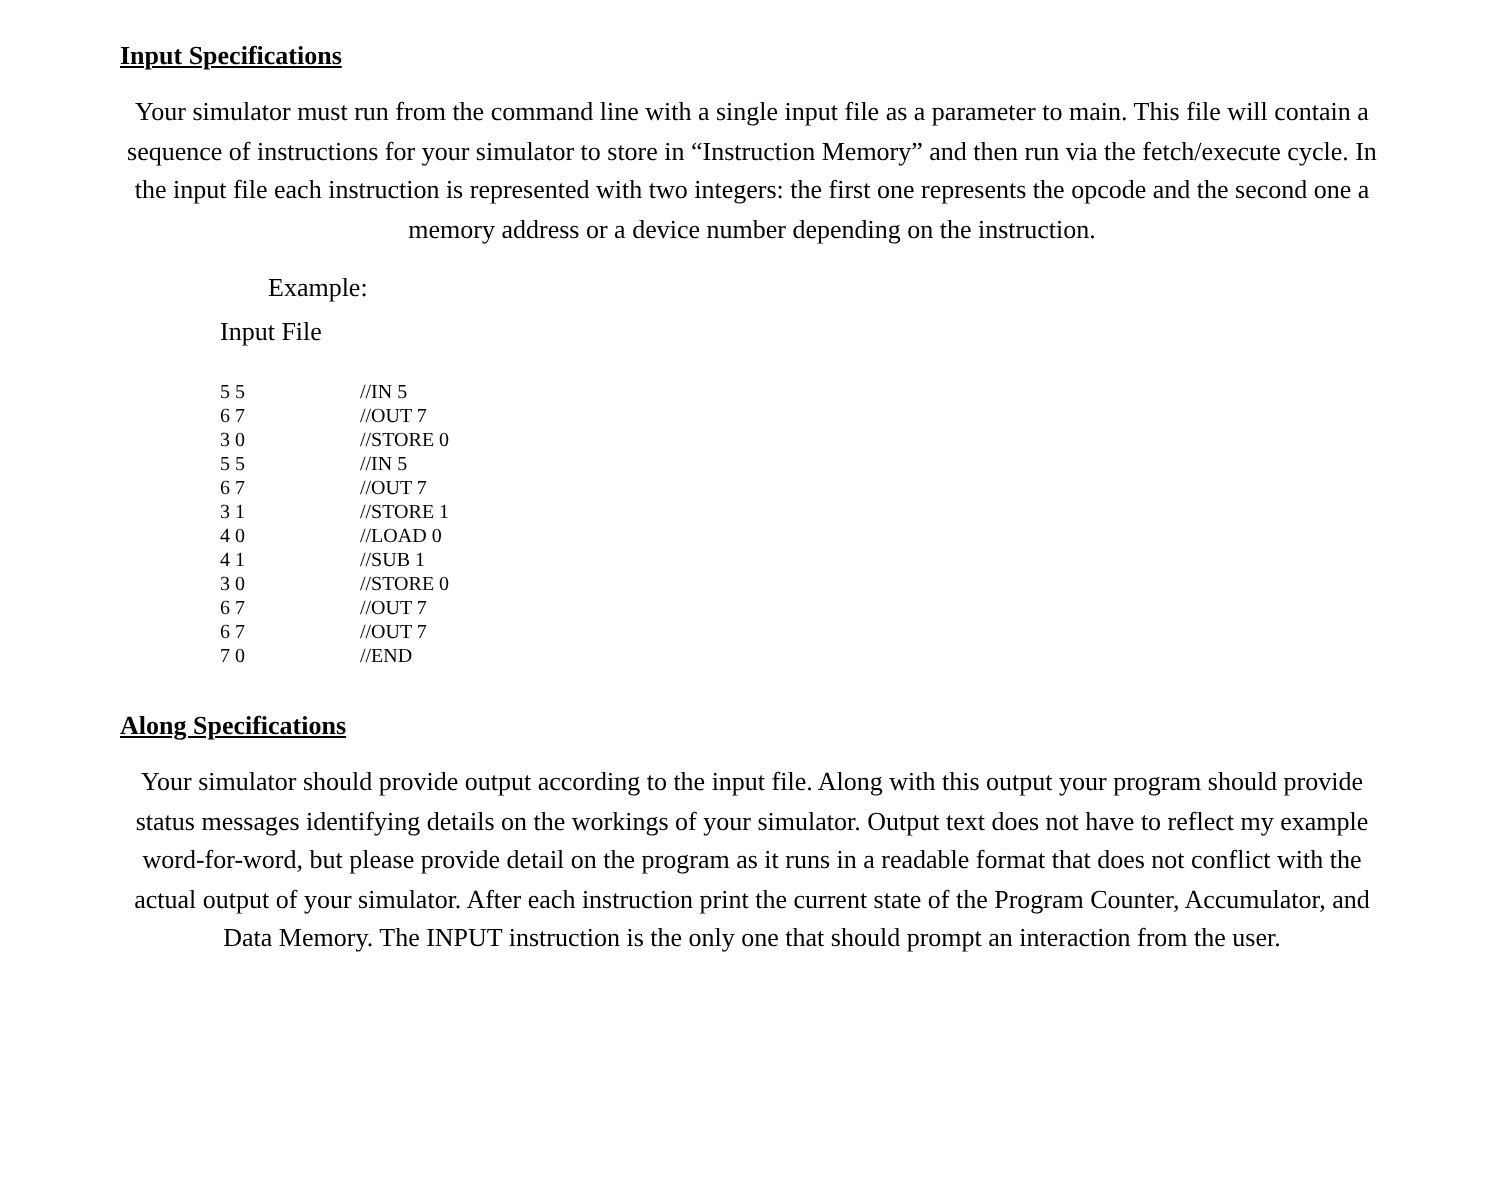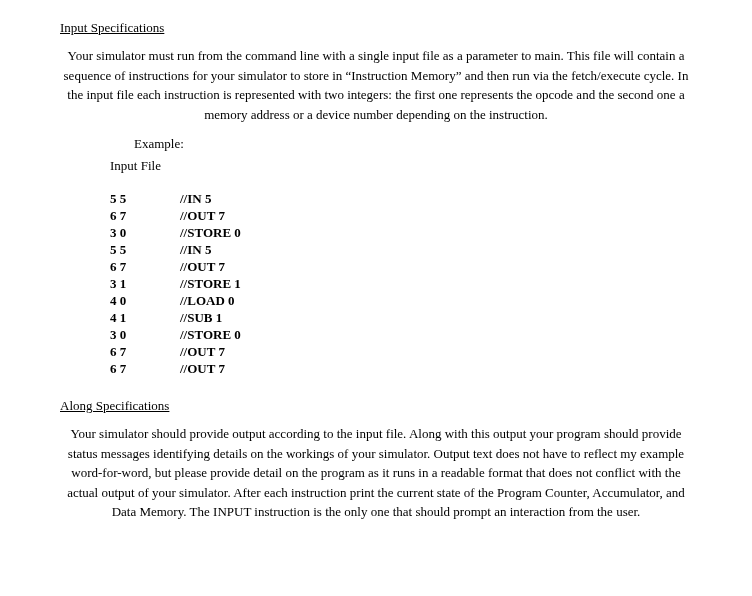--- a/index.html
+++ b/index.html
@@ -10,21 +10,21 @@
     body {
       background: #ffffff;
       font-family: Times New Roman, Times, serif;
       font-size: 13px;
       color: #000000;
       width: 752px;
       min-height: 596px;
       padding: 20px 60px 20px 60px;
     }
     .section-heading {
-      font-weight: normal;
+      font-weight: bold;
       text-decoration: underline;
       margin-bottom: 10px;
       font-size: 13px;
     }
     .paragraph {
       line-height: 1.5;
       margin-bottom: 12px;
       text-align: center;
     }
     .example-label {
@@ -33,23 +33,22 @@
     }
     .input-file-section {
       margin-left: 50px;
       margin-bottom: 20px;
     }
     .input-file-header {
       margin-bottom: 17px;
     }
     .code-table {
       font-family: Times New Roman, Times, serif;
-      font-size: 13px;
+      font-size: 10px;
       border-collapse: collapse;
-      font-weight: bold;
     }
     .code-table td {
       padding: 0 0 1px 0;
       vertical-align: top;
     }
     .col-nums {
       width: 70px;
       white-space: nowrap;
     }
     .col-comment {
@@ -107,20 +106,24 @@
             <td class="col-comment">//STORE 0</td>
           </tr>
           <tr>
             <td class="col-nums">6 7</td>
             <td class="col-comment">//OUT 7</td>
           </tr>
           <tr>
             <td class="col-nums">6 7</td>
             <td class="col-comment">//OUT 7</td>
           </tr>
+          <tr>
+            <td class="col-nums">7 0</td>
+            <td class="col-comment">//END</td>
+          </tr>
         </tbody>
     </table>
   </div>
 </div>
 
 <div class="output-section">
   <div class="section-heading">Along Specifications</div>
   <div class="paragraph">Your simulator should provide output according to the input file. Along with this output your program should provide status messages identifying details on the workings of your simulator. Output text does not have to reflect my example word-for-word, but please provide detail on the program as it runs in a readable format that does not conflict with the actual output of your simulator. After each instruction print the current state of the Program Counter, Accumulator, and Data Memory. The INPUT instruction is the only one that should prompt an interaction from the user.</div>
 </div>
 

